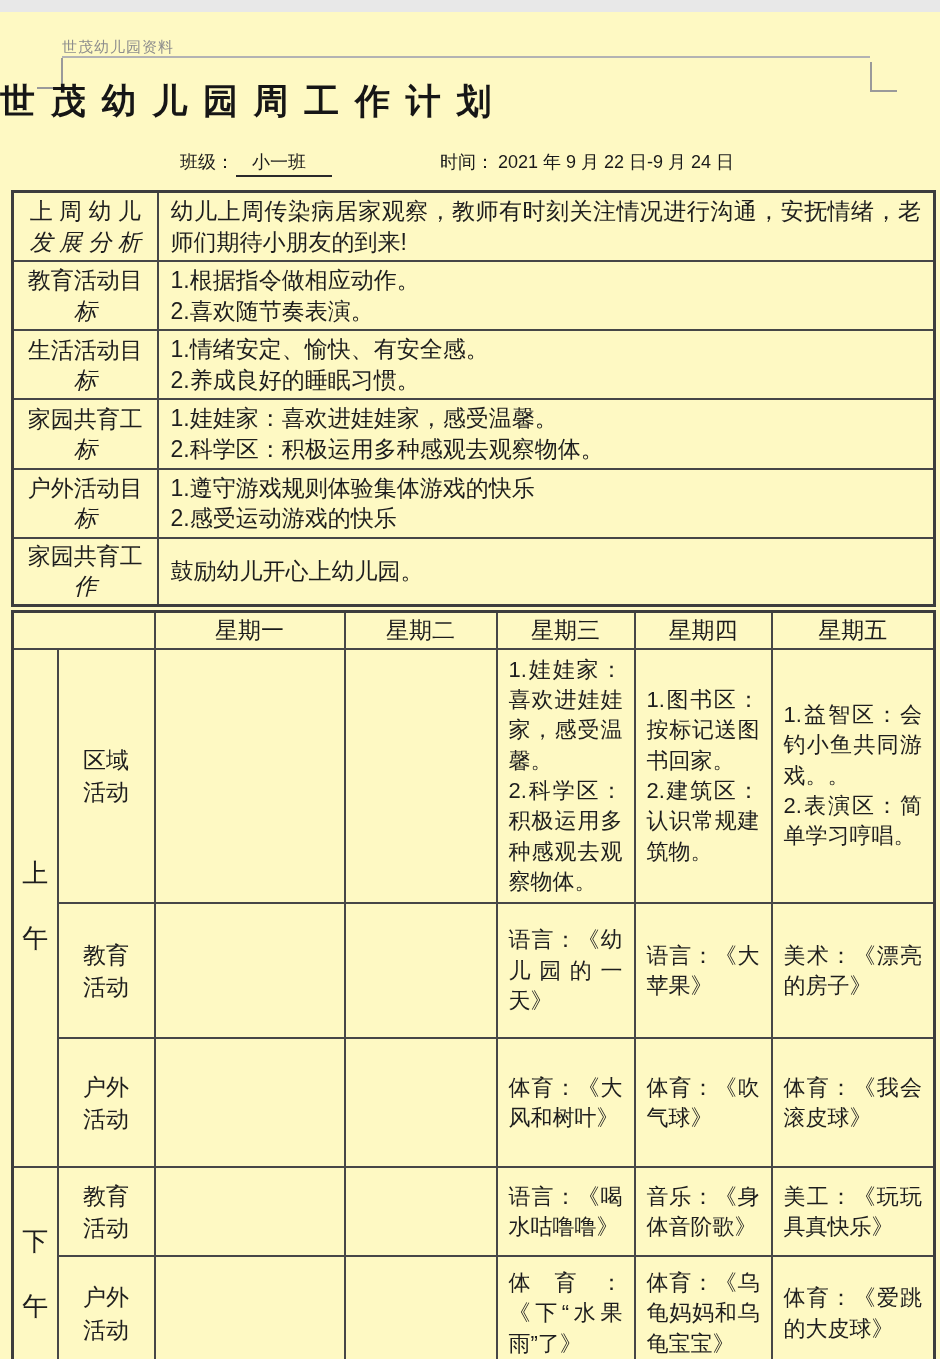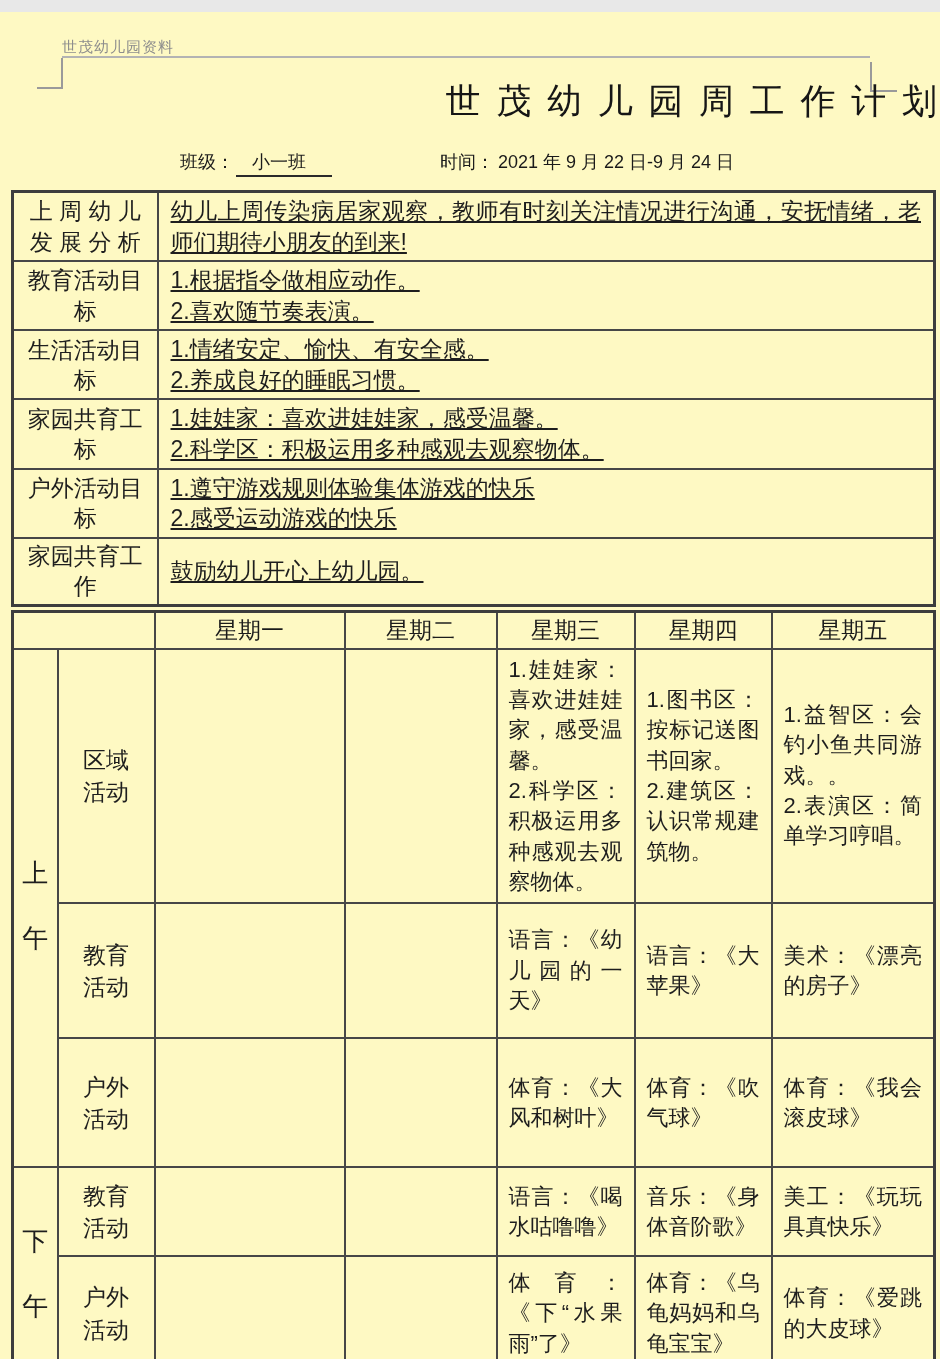--- a/index.html
+++ b/index.html
@@ -30,22 +30,22 @@
   }
   .corner-r {
     position:absolute; left:870px; top:50px;
     width:27px; height:30px;
     border-left:2px solid #9a9a9a;
     border-bottom:2px solid #9a9a9a;
   }
   
   .title {
     position:absolute; left:0; right:0; top:66px;
-    text-align:right;
-    font-size:35px; font-weight:normal; letter-spacing:3px;
+    text-align:left;
+    font-size:35px; font-weight:bold; letter-spacing:3px;
     color:#161616;
   }
   .meta-row {
     position:absolute; left:180px; top:138px;
     display:flex; align-items:baseline;
     font-size:18px; color:#1a1a1a; white-space:nowrap;
   }
   .meta-class-value {
     border-bottom:2px solid #2a2a2a;
     padding:0 26px 1px 16px;
@@ -62,27 +62,26 @@
     vertical-align:middle;
   }
   .info-table { border:3px solid #3d3d3d; }
   .week-table { border:3px solid #3d3d3d; margin-top:3px; }
 
   .info-label {
     width:145px; text-align:center;
     font-size:23px; line-height:1.32;
     padding:2px 0;
   }
-  .info-label .l2 { text-align:center; }
+  .info-label .l2 { text-align:center;font-style:italic; }
   .info-content {
     font-size:23px; line-height:1.33;
     padding:3px 12px;
     white-space:pre-line;
     text-align:justify;
-    text-decoration:underline;
   }
   .r-i0 { height:67px; }
   .r-i1 { height:58px; }
   .r-i2 { height:56px; }
   .r-i3 { height:61px; }
   .r-i4 { height:59px; }
   .r-i5 { height:63px; }
 
   .day-h {
     font-size:23px; font-weight:normal;

